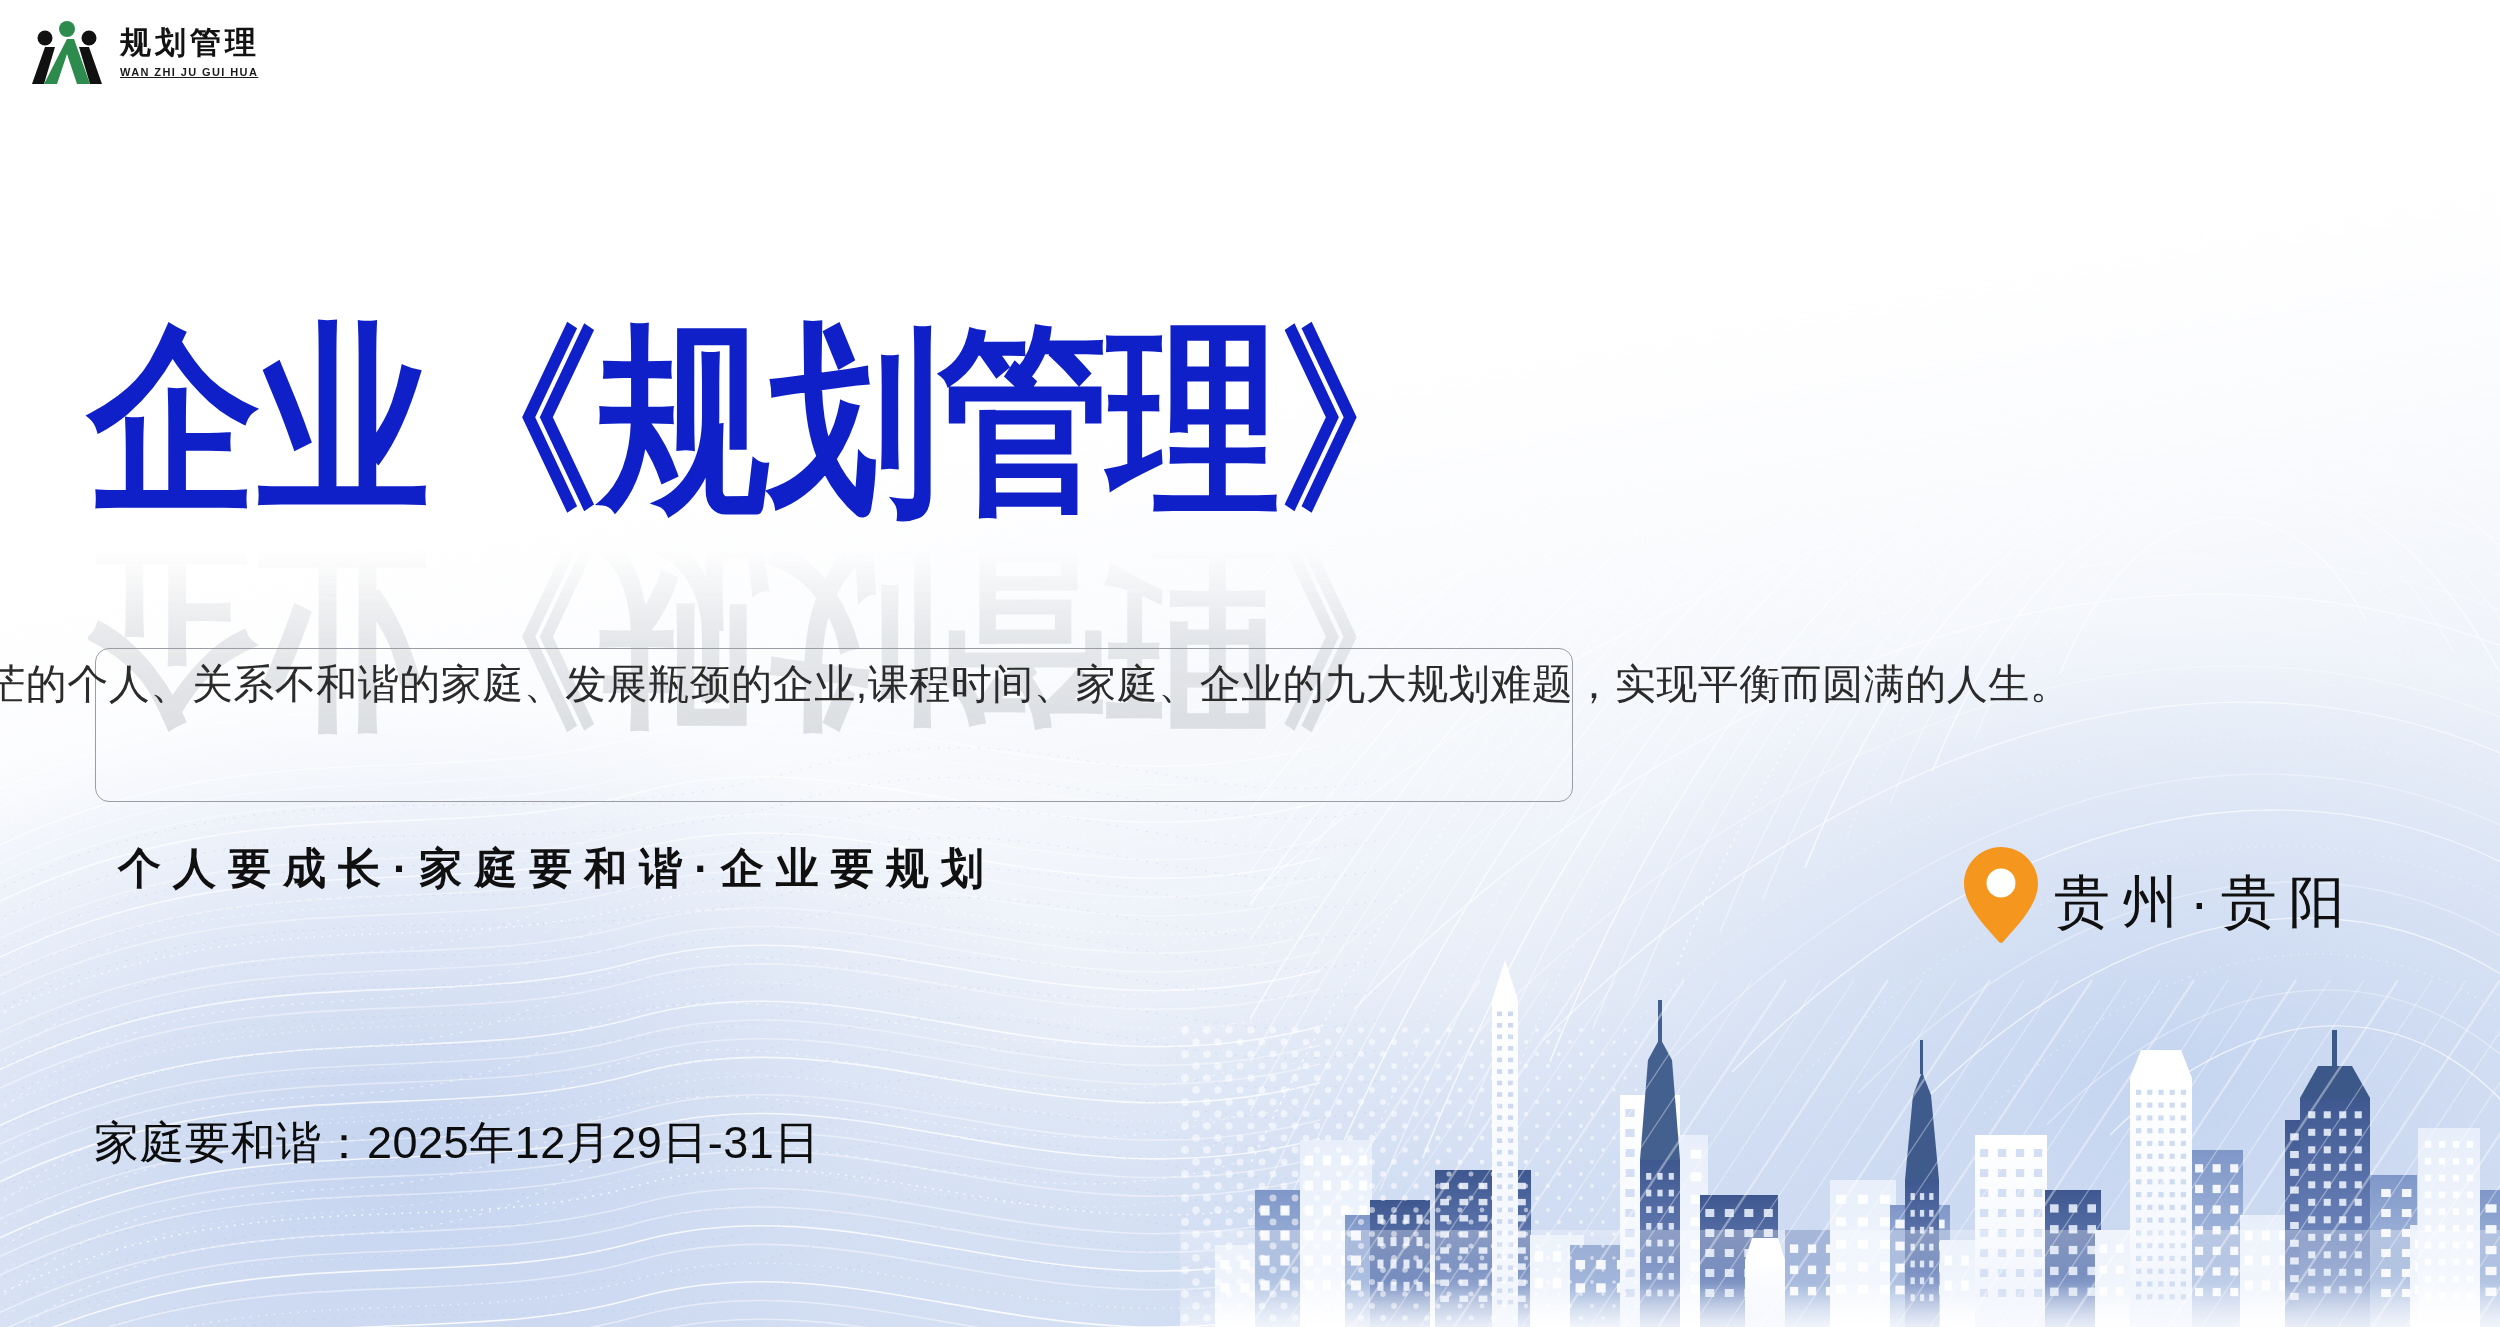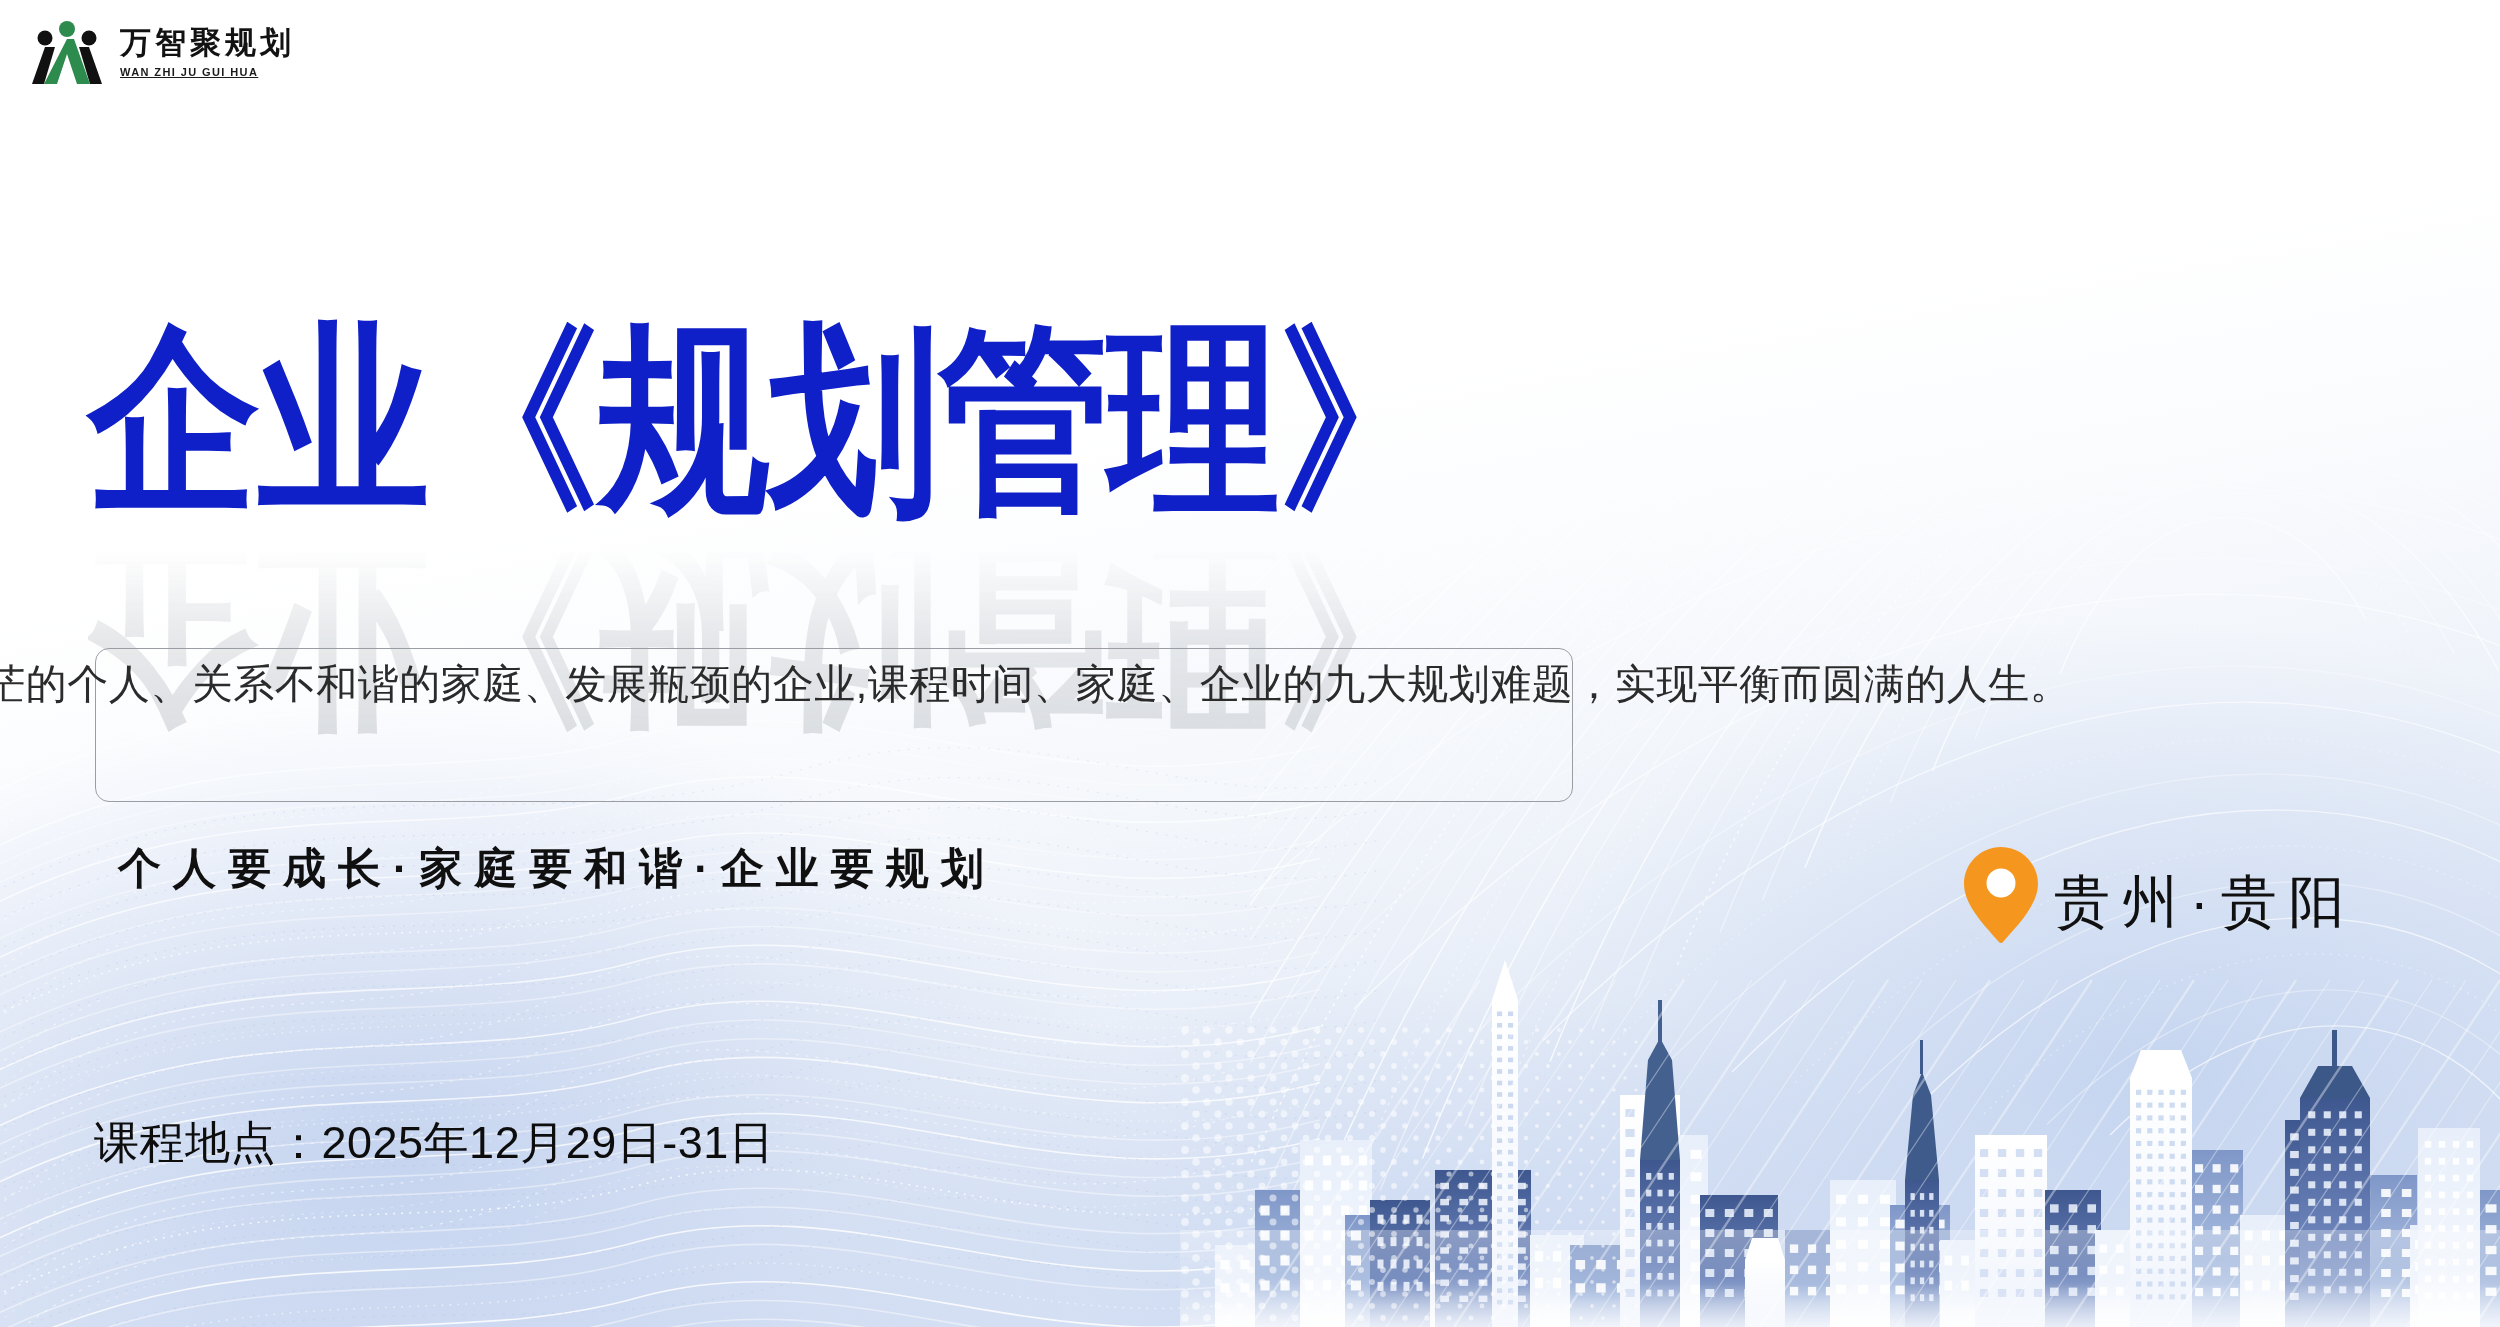--- a/index.html
+++ b/index.html
@@ -1923,21 +1923,21 @@
       <path d="M17 31 L27 31 L16 68 L4 68 Z" fill="#111111"></path>
 
       <circle cx="61" cy="22" r="7.5" fill="#111111"></circle>
       <path d="M61 31 L51 31 L62 68 L74 68 Z" fill="#111111"></path>
 
       <circle cx="39" cy="13" r="8" fill="#2E8B4E"></circle>
       <path d="M39 23 L46 23 L62 68 L49 68 L39 38 L29 68 L16 68 Z" fill="#2E8B4E"></path>
       <path d="M39 40 L45 57 L33 57 Z" fill="#ffffff" opacity="0"></path>
     </svg>
     <div class="words">
-      <div class="cn">万智聚规划</div>
+      <div class="cn">规划管理</div>
       <div class="en">WAN ZHI JU GUI HUA</div>
     </div>
   </div>
 
   <div id="title-wrap">
     <div id="title-main" class="title-line">企业《规划管理》</div>
     <div id="title-reflection" class="title-line" aria-hidden="true">企业《规划管理》</div>
   </div>
 
   <div id="desc-box">
@@ -1949,16 +1949,16 @@
 
   <div id="location-block">
     <svg class="pin" viewBox="0 0 82 100">
       <path d="M41 2 C20.5 2 4 18.5 4 39 C4 62 30 86 39.2 97.2 C40.1 98.3 41.9 98.3 42.8 97.2 C52 86 78 62 78 39 C78 18.5 61.5 2 41 2 Z" fill="#F5971E"></path>
       <circle cx="41" cy="38" r="14.5" fill="#ffffff"></circle>
     </svg>
     <div class="loc-text">贵州·贵阳</div>
   </div>
 
   <div id="course-info">
-    <div class="ci-line">课程地点：2025年12月29日-31日</div>
+    <div class="ci-line">家庭要和谐：2025年12月29日-31日</div>
   </div>
 
 </div>
 
 </body></html>

